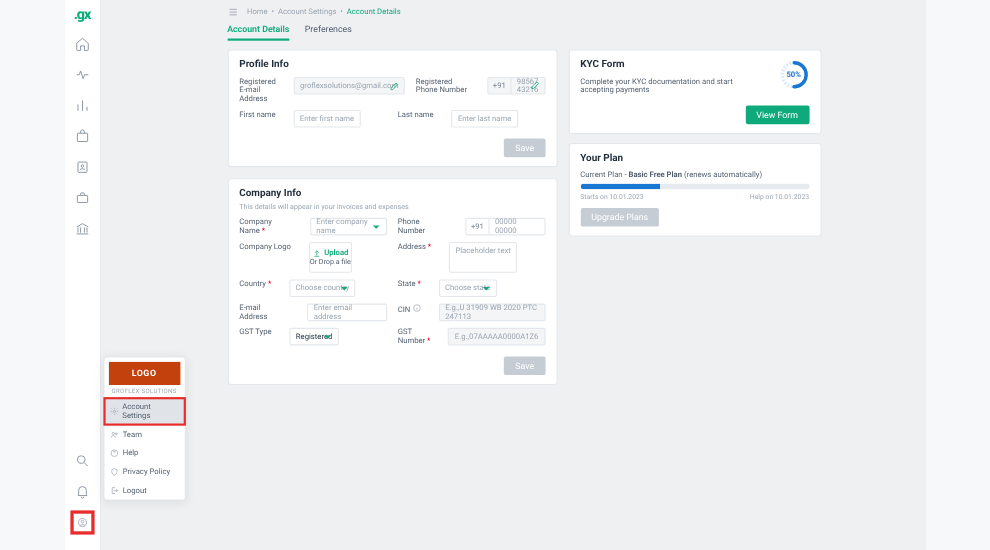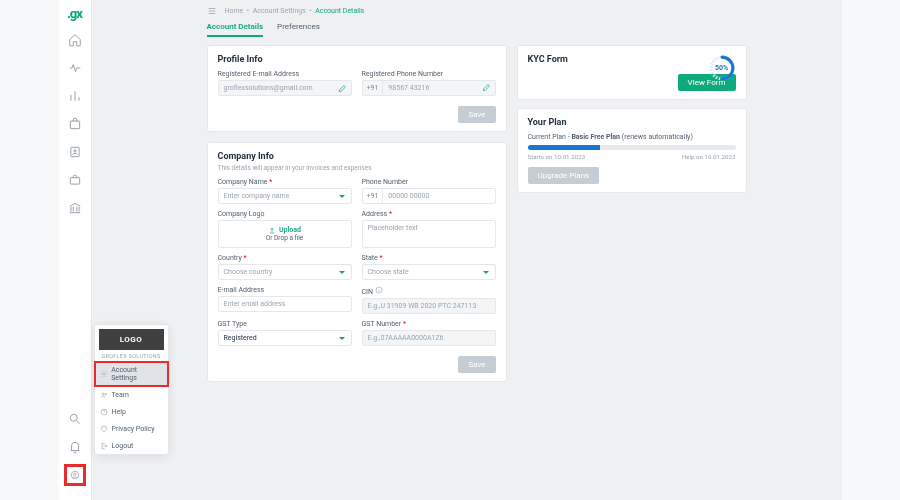--- a/index.html
+++ b/index.html
@@ -18,21 +18,21 @@
 
 .rail{width:33px;background:#fff;border-right:1px solid var(--border);display:flex;flex-direction:column;align-items:center;padding-top:6px;gap:10px;position:relative;}
 .rail .logo{color:var(--green);font-weight:800;font-size:13px;letter-spacing:-1px;}
 .rail-icon{width:18px;height:18px;display:flex;align-items:center;justify-content:center;color:#8a94a1;}
 .rail-icon svg{width:14px;height:14px;stroke:currentColor;fill:none;stroke-width:1.5;}
 .rail-spacer{flex:1;}
 .highlight-red{outline:3px solid var(--red);outline-offset:-1px;}
 
 
 .float-panel{position:absolute;left:35px;bottom:45px;width:75px;background:#fff;border:1px solid var(--border);border-radius:3px;box-shadow:0 2px 10px rgba(0,0,0,.08);font-size:7px;}
-.float-panel .logo-box{background:#404040;color:#fff;text-align:center;padding:6px 0;margin:4px 4px 3px;font-weight:700;font-size:8px;letter-spacing:.5px;}
+.float-panel .logo-box{background:#c2410c;color:#fff;text-align:center;padding:6px 0;margin:4px 4px 3px;font-weight:700;font-size:8px;letter-spacing:.5px;}
 .float-panel .company{text-align:center;color:var(--muted);font-size:5.5px;letter-spacing:.3px;margin-bottom:3px;}
 .float-item{display:flex;align-items:center;gap:3px;padding:4px 5px;color:#525f6f;}
 .float-item.active{background:#e0e4e9;}
 .float-item.hl{outline:2px solid var(--red);outline-offset:-1px;}
 .float-item .ico{width:9px;height:9px;display:inline-flex;align-items:center;justify-content:center;}
 .float-item .ico svg{width:8px;height:8px;stroke:#8a94a1;fill:none;stroke-width:1.6;}
 
 
 .main{flex:1;padding:6px 10px 10px 115px;overflow:auto;}
 
@@ -49,21 +49,21 @@
 
 .cols{display:flex;gap:10px;margin-top:8px;}
 .left-col{flex:0 0 300px;display:flex;flex-direction:column;gap:10px;}
 .right-col{flex:0 0 230px;display:flex;flex-direction:column;gap:8px;}
 
 .card{background:#fff;border:1px solid var(--border);border-radius:3px;padding:8px 10px;}
 .card h3{margin:0 0 6px 0;font-size:9px;font-weight:700;}
 .subnote{color:var(--muted);font-size:6.5px;margin-top:-3px;margin-bottom:6px;}
 
 .row2{display:flex;gap:10px;}
-.field{flex:1;display:flex;flex-direction:column;gap:2px;margin-bottom:6px;}
+.field{flex:1;display:flex;flex-direction:row;gap:16px;margin-bottom:6px;}
 .field label{font-size:7px;color:#525f6f;}
 .req::after{content:" *";color:#e02;}
 .input, .select, .prefix-input{border:1px solid var(--border);border-radius:2px;height:16px;display:flex;align-items:center;padding:0 5px;font-size:7px;color:#9aa5b1;position:relative;background:#fff;}
 .readonly{background:#f3f5f7;}
 .select::after{content:"";position:absolute;right:6px;top:6px;border:3px solid transparent;border-top-color:var(--green);}
 .input .right-ico{position:absolute;right:4px;top:3px;color:var(--green);}
 .input .right-ico svg{width:9px;height:9px;stroke:var(--green);fill:none;stroke-width:2;}
 
 .prefix-input{padding:0;}
 .prefix-input .pre{border-right:1px solid var(--border);height:100%;display:flex;align-items:center;padding:0 4px;color:#7a8694;}
@@ -247,20 +247,34 @@
               <label>Registered Phone Number</label>
               <div class="prefix-input readonly">
                 <span class="pre">+91</span>
                 <span class="val">98567 43216</span>
                 <span class="right-ico" style="position:absolute;right:4px;"><svg viewBox="0 0 24 24" style="width:9px;height:9px;stroke:var(--green);fill:none;stroke-width:2">
                       <path d="M4 20h4L20 8l-4-4L4 16z"></path>
                     </svg></span>
               </div>
             </div>
           </div>
+          <div class="row2">
+            <div class="field">
+              <label>First name</label>
+              <div class="input">
+                  <span>Enter first name</span>
+                </div>
+            </div>
+            <div class="field">
+              <label>Last name</label>
+              <div class="input">
+                  <span>Enter last name</span>
+                </div>
+            </div>
+          </div>
           <div class="save-row">
               <button class="btn btn-gray">Save</button>
             </div>
         </div>
 
         <div class="card">
           <h3>Company Info</h3>
           <div class="subnote">This details will appear in your invoices and expenses</div>
 
           <div class="row2">
@@ -352,20 +366,21 @@
               <button class="btn btn-gray">Save</button>
             </div>
         </div>
 
       </div>
 
       <div class="right-col">
 
         <div class="card" style="position:relative;">
           <h3>KYC Form</h3>
+          <div class="kyc-text">Complete your KYC documentation and start accepting payments</div>
           <div class="dial">
             <svg viewBox="0 0 36 36">
               <circle cx="18" cy="18" r="14" stroke="#d7e8fb" stroke-width="4" fill="none" stroke-dasharray="2 2"></circle>
               <circle cx="18" cy="18" r="14" stroke="#1976d2" stroke-width="4" fill="none" stroke-dasharray="44 88" transform="rotate(-90 18 18)" stroke-linecap="round"></circle>
             </svg>
             <div class="dial-label">50%</div>
           </div>
           <div class="save-row" style="margin-top:10px;">
               <button class="btn btn-green">View Form</button>
             </div>

